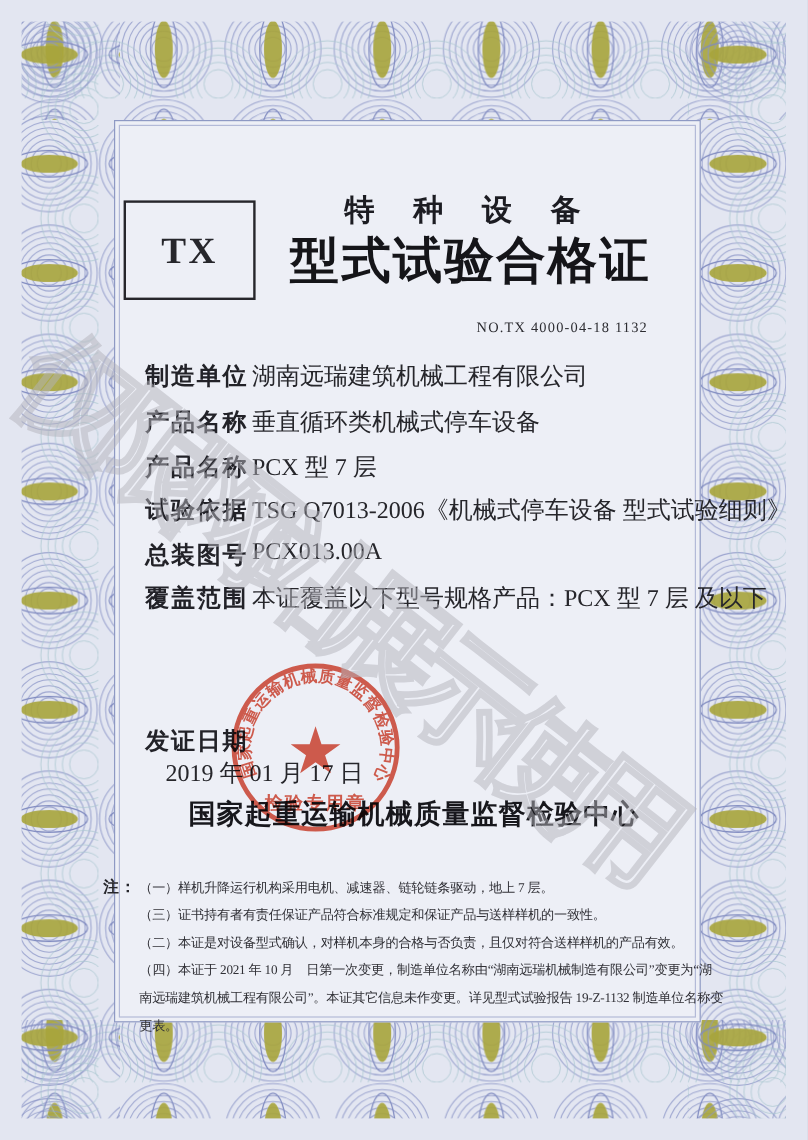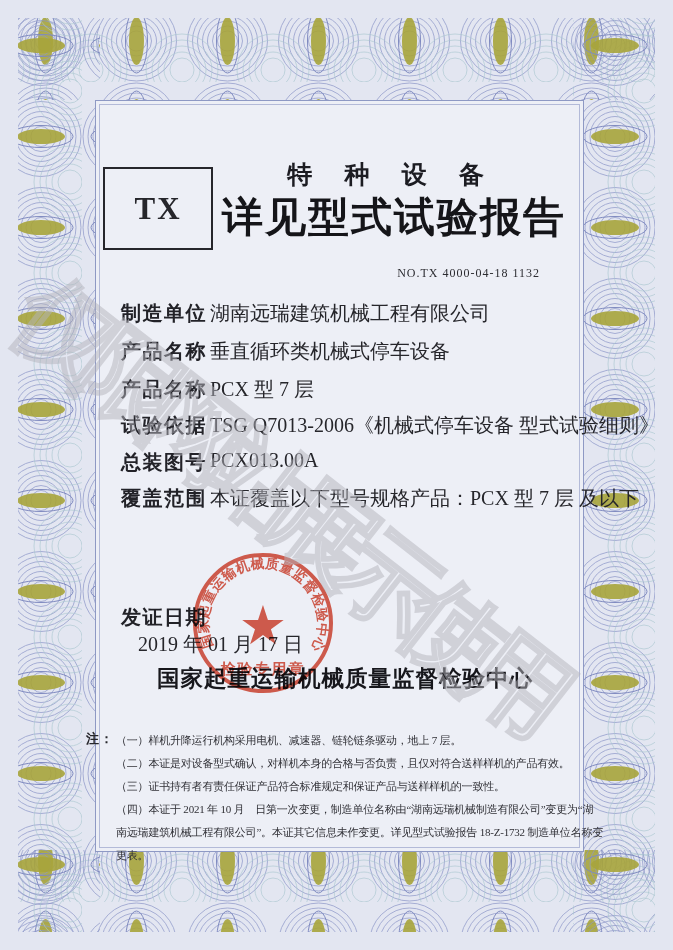--- a/index.html
+++ b/index.html
@@ -130,21 +130,21 @@
     </g>
   </svg>
 
   <div class="content-panel"></div>
 
   <div class="abs hdr1">特 种 设 备</div>
 
   <div class="abs tx-box">
     <span>TX</span>
   </div>
-  <div class="abs hdr2">详见型式试验报告</div>
+  <div class="abs hdr2">型式试验合格证</div>
   <div class="abs cert-no">NO.TX 4000-04-18 1132</div>
 
   <div class="abs field-row" style="top:300px">
     <span class="lbl">制造单位</span>
     <span class="val">湖南远瑞建筑机械工程有限公司</span>
   </div>
   <div class="abs field-row" style="top:338px">
     <span class="lbl">产品名称</span>
     <span class="val">垂直循环类机械式停车设备</span>
   </div>
@@ -181,20 +181,20 @@
     <text font-size="13.5" fill="#d94a36" font-weight="700" letter-spacing="0.5" font-family="Liberation Serif, serif">
       <textPath href="#sealArc" startOffset="0">国家起重运输机械质量监督检验中心</textPath>
     </text>
     <text x="75" y="96" text-anchor="middle" font-size="54" fill="#d94a36">★</text>
     <text x="75" y="126" text-anchor="middle" font-size="15" font-weight="700" letter-spacing="2" fill="#d94a36" font-family="Liberation Serif, serif">检验专用章</text>
   </svg>
 
   <div class="abs notes-label">注：</div>
   <div class="abs notes">
     <p>（一）样机升降运行机构采用电机、减速器、链轮链条驱动，地上 7 层。</p>
+    <p>（三）证书持有者有责任保证产品符合标准规定和保证产品与送样样机的一致性。</p>
     <p>（二）本证是对设备型式确认，对样机本身的合格与否负责，且仅对符合送样样机的产品有效。</p>
-    <p>（三）证书持有者有责任保证产品符合标准规定和保证产品与送样样机的一致性。</p>
-    <p>（四）本证于 2021 年 10 月　日第一次变更，制造单位名称由“湖南远瑞机械制造有限公司”变更为“湖南远瑞建筑机械工程有限公司”。本证其它信息未作变更。详见型式试验报告 18-Z-1732 制造单位名称变更表。</p>
+    <p>（四）本证于 2021 年 10 月　日第一次变更，制造单位名称由“湖南远瑞机械制造有限公司”变更为“湖南远瑞建筑机械工程有限公司”。本证其它信息未作变更。详见型式试验报告 19-Z-1132 制造单位名称变更表。</p>
   </div>
 
   <div class="abs watermark">仅限网站展示使用</div>
 
 </div>
 
 </body></html>

